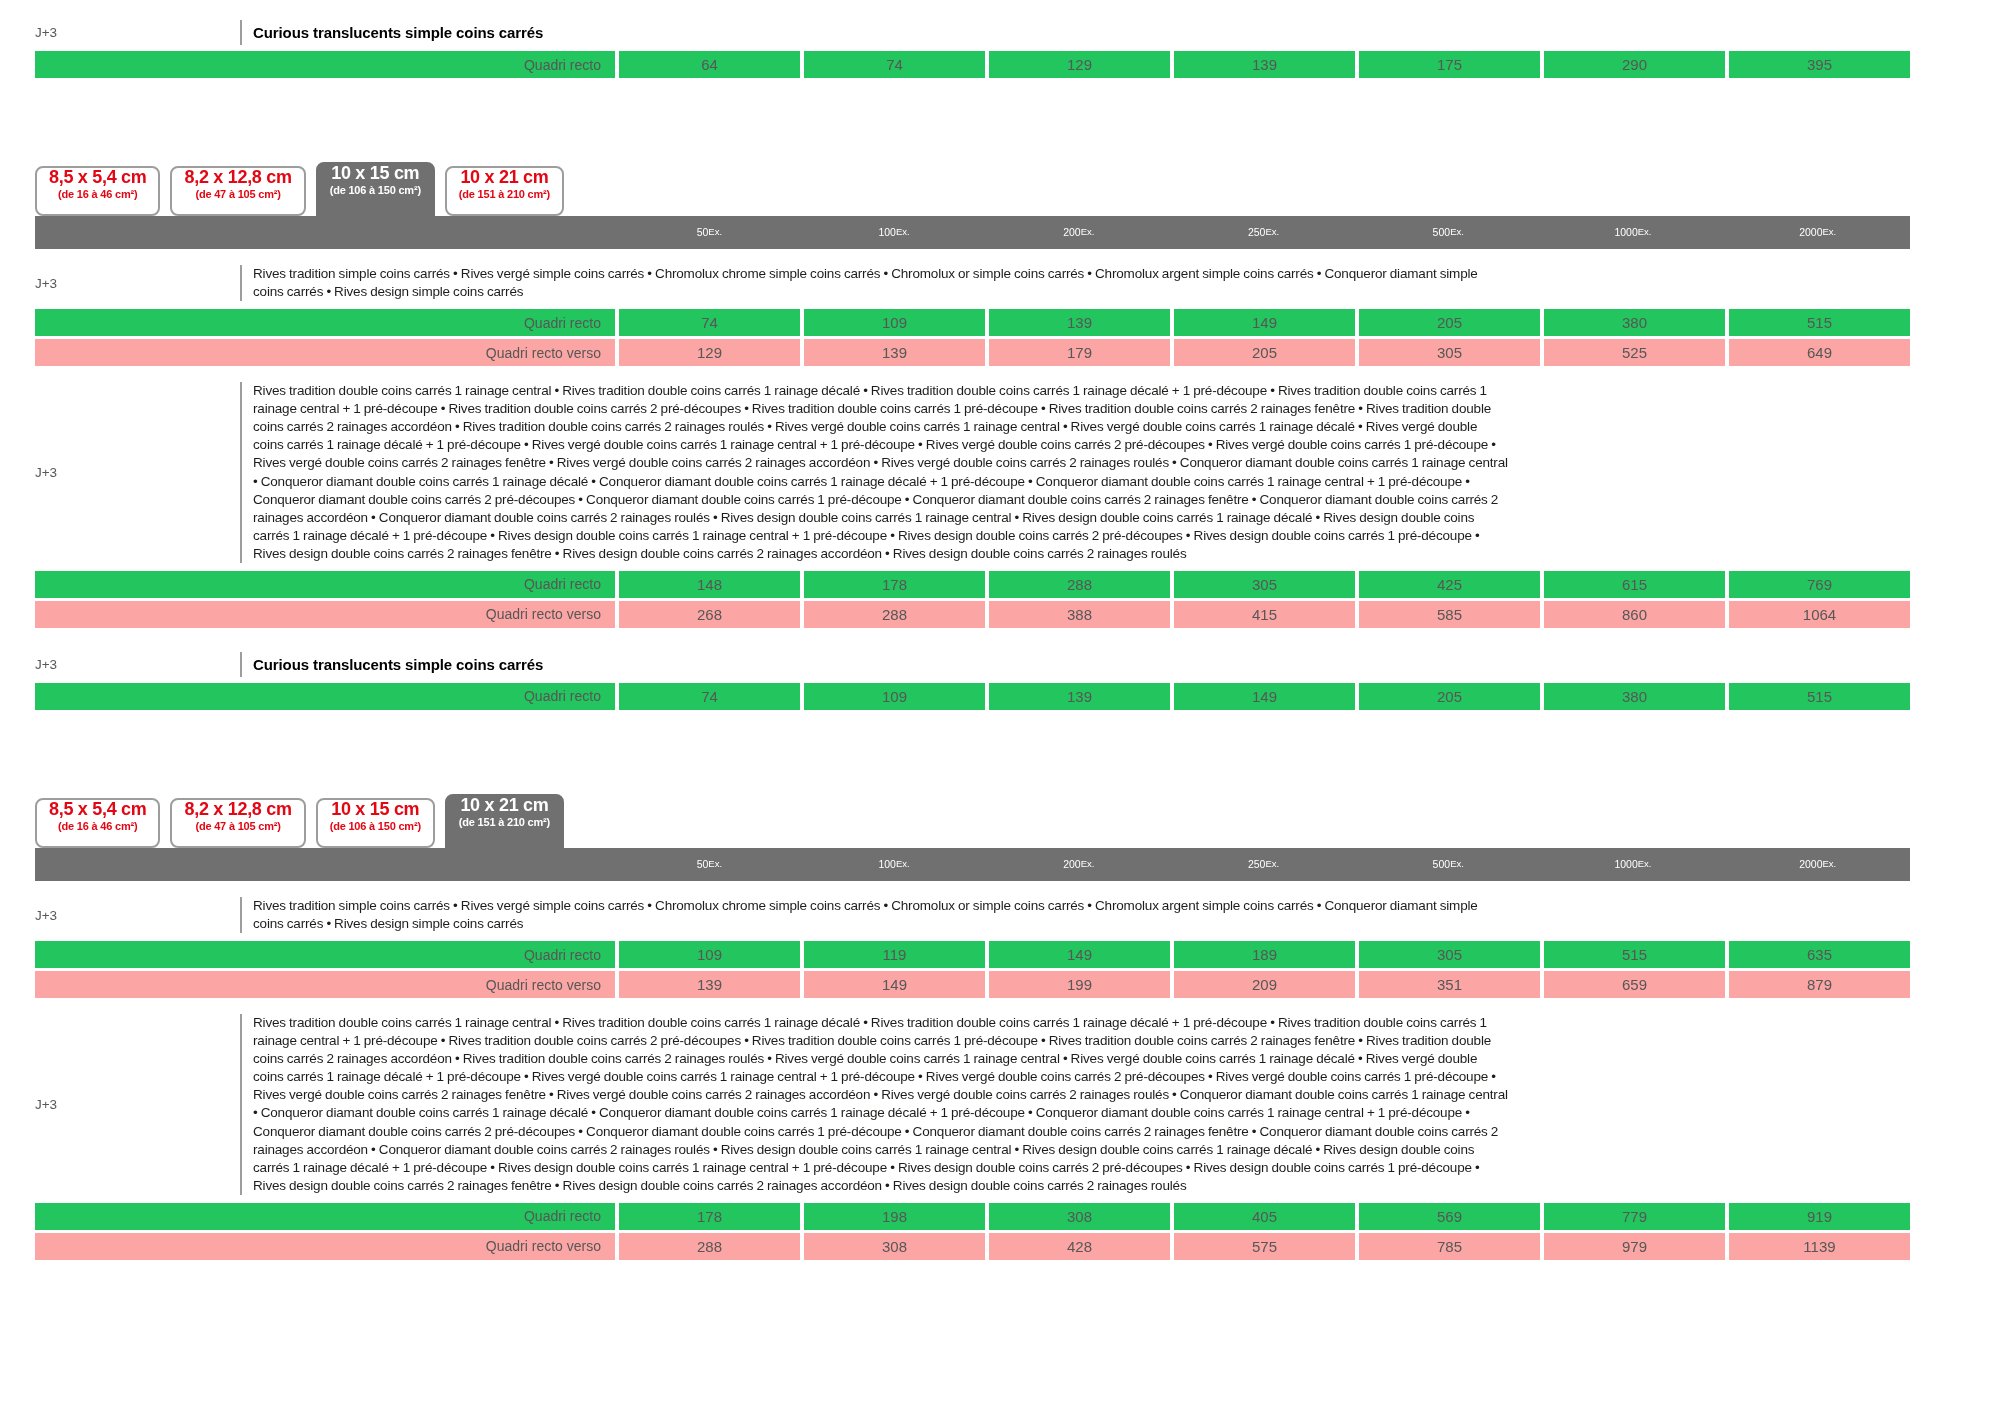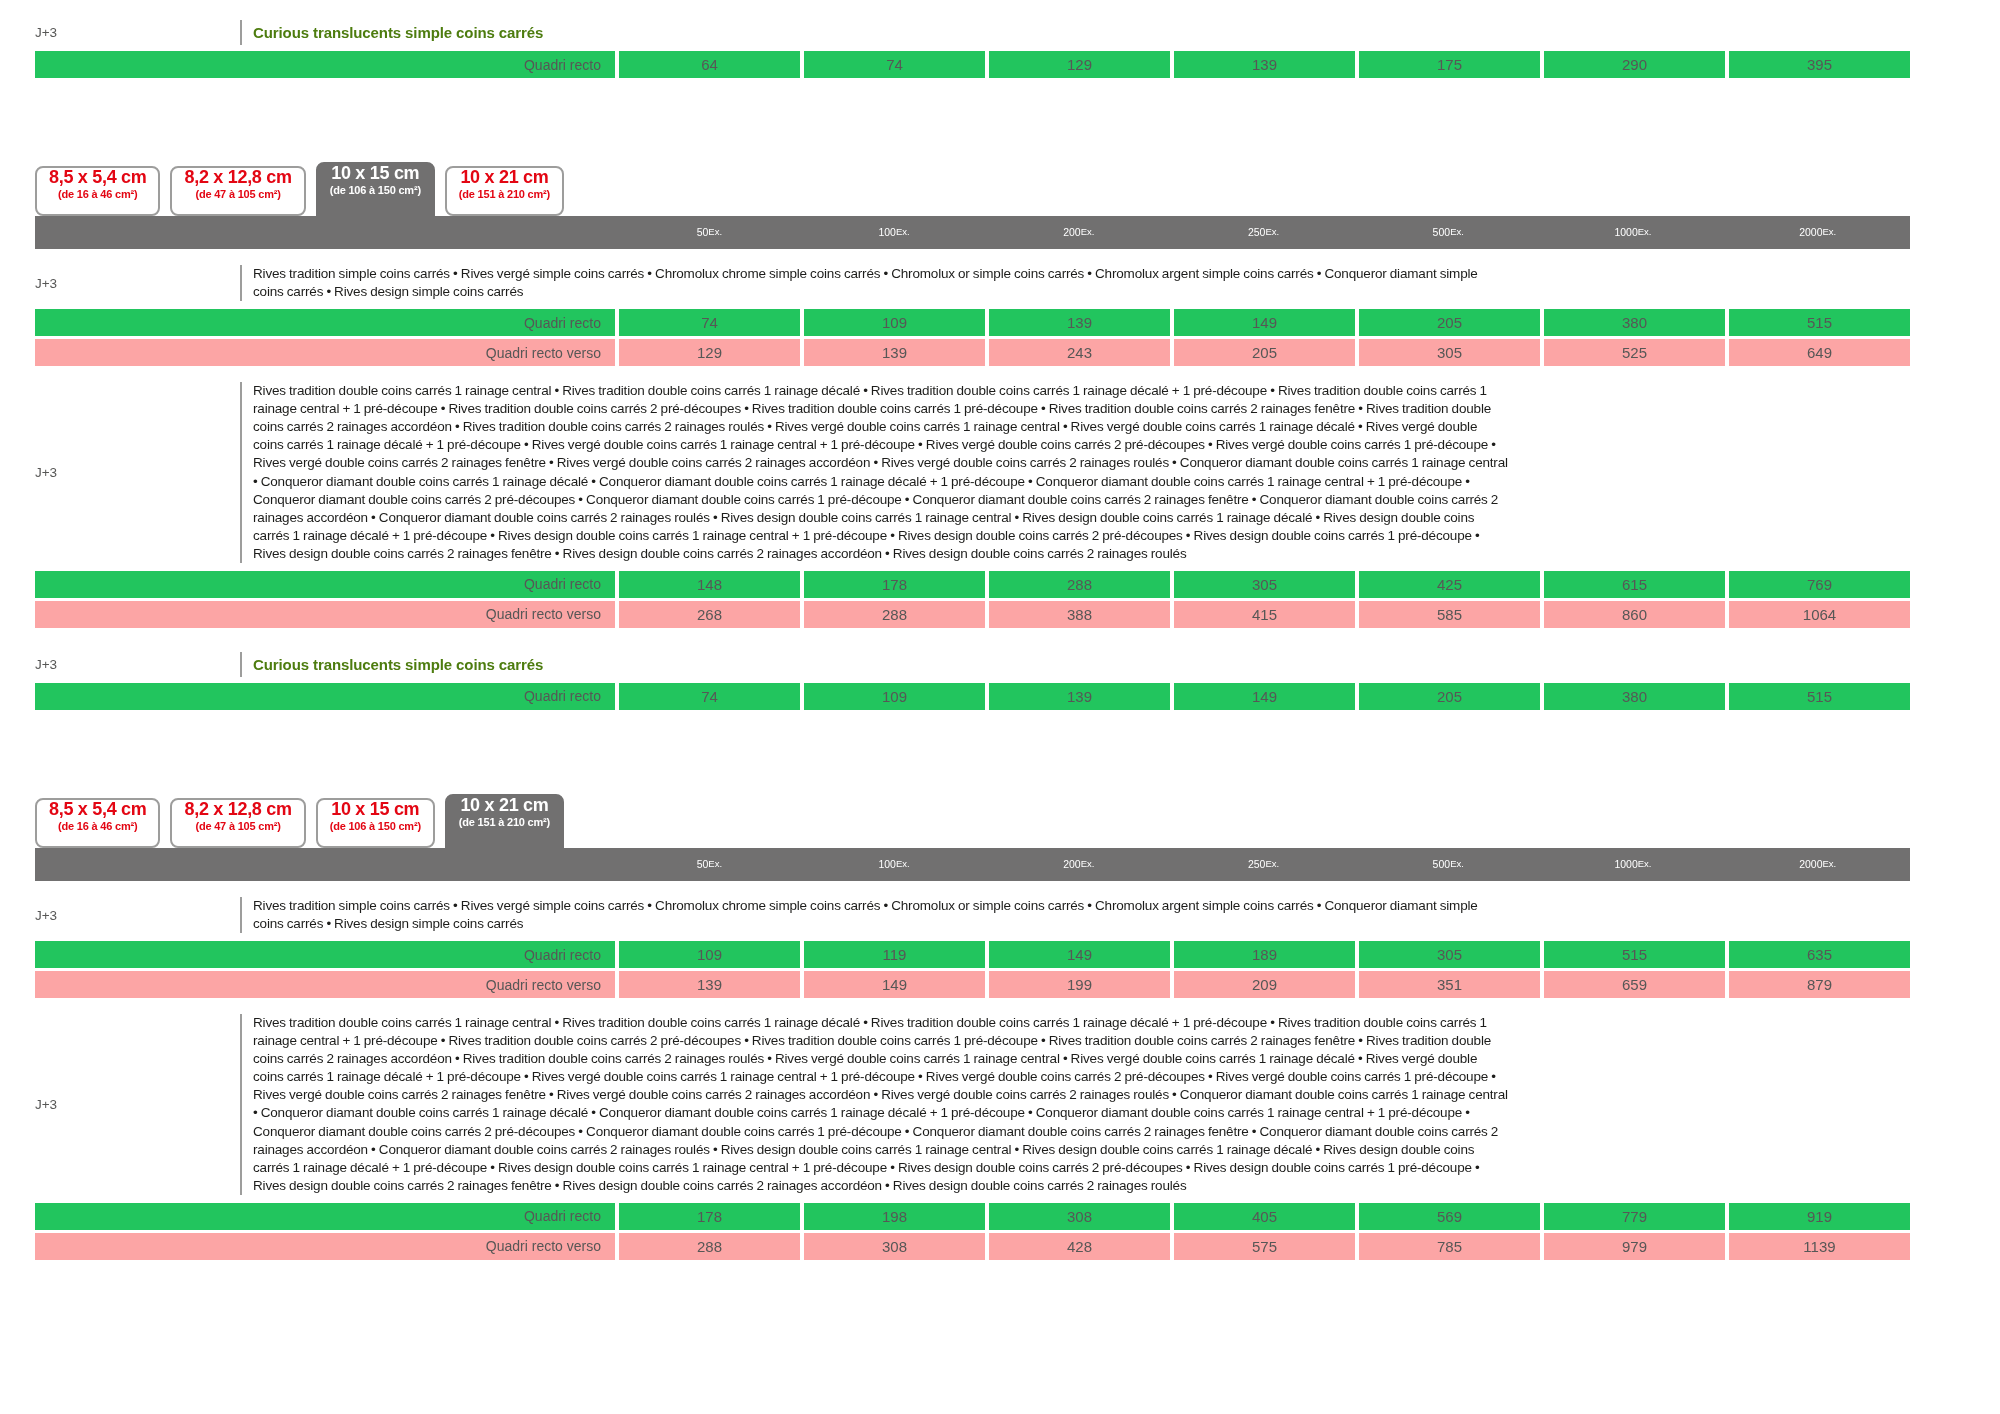--- a/index.html
+++ b/index.html
@@ -13,21 +13,21 @@
   
   .section{display:flex;align-items:center;margin:16px 0 8px 0;}
   .jlabel{flex:0 0 193px;text-align:left;padding-right:12px;font-size:13.5px;color:#575756;letter-spacing:-0.1px;}
   .ptext{
     width:1256px;border-left:2px solid #9d9d9c;padding-left:11px;
     font-size:13.5px;line-height:1.34;color:#1d1d1b;
     letter-spacing:-0.18px;word-spacing:-0.4px;
   }
   .rtext{
     border-left:2px solid #9d9d9c;padding:4px 0 4px 11px;
-    font-size:15px;font-weight:bold;color:#4d7c0f;letter-spacing:-0.1px;
+    font-size:15px;font-weight:bold;color:#000000;letter-spacing:-0.1px;
   }
   .red-section{margin:24px 0 6px 0;}
 
   
   .price-row{display:flex;gap:4px;height:27px;margin-bottom:3px;}
   .row-label{
     flex:0 0 566px;display:flex;align-items:center;justify-content:flex-end;
     padding-right:14px;font-size:14px;color:#575756;
   }
   .cell{flex:1;display:flex;align-items:center;justify-content:center;font-size:15px;color:#575756;}
@@ -148,21 +148,21 @@
     <div class="cell">139</div>
     <div class="cell">149</div>
     <div class="cell">205</div>
     <div class="cell">380</div>
     <div class="cell">515</div>
   </div>
         <div class="price-row row-verso">
     <div class="row-label">Quadri recto verso</div>
     <div class="cell">129</div>
     <div class="cell">139</div>
-    <div class="cell">243</div>
+    <div class="cell">179</div>
     <div class="cell">205</div>
     <div class="cell">305</div>
     <div class="cell">525</div>
     <div class="cell">649</div>
   </div>
         <div class="section">
     <div class="jlabel">J+3</div>
     <div class="ptext">Rives tradition double coins carrés 1 rainage central • Rives tradition double coins carrés 1 rainage décalé • Rives tradition double coins carrés 1 rainage décalé + 1 pré-découpe • Rives tradition double coins carrés 1 rainage central + 1 pré-découpe • Rives tradition double coins carrés 2 pré-découpes • Rives tradition double coins carrés 1 pré-découpe • Rives tradition double coins carrés 2 rainages fenêtre • Rives tradition double coins carrés 2 rainages accordéon • Rives tradition double coins carrés 2 rainages roulés • Rives vergé double coins carrés 1 rainage central • Rives vergé double coins carrés 1 rainage décalé • Rives vergé double coins carrés 1 rainage décalé + 1 pré-découpe • Rives vergé double coins carrés 1 rainage central + 1 pré-découpe • Rives vergé double coins carrés 2 pré-découpes • Rives vergé double coins carrés 1 pré-découpe • Rives vergé double coins carrés 2 rainages fenêtre • Rives vergé double coins carrés 2 rainages accordéon • Rives vergé double coins carrés 2 rainages roulés • Conqueror diamant double coins carrés 1 rainage central • Conqueror diamant double coins carrés 1 rainage décalé • Conqueror diamant double coins carrés 1 rainage décalé + 1 pré-découpe • Conqueror diamant double coins carrés 1 rainage central + 1 pré-découpe • Conqueror diamant double coins carrés 2 pré-découpes • Conqueror diamant double coins carrés 1 pré-découpe • Conqueror diamant double coins carrés 2 rainages fenêtre • Conqueror diamant double coins carrés 2 rainages accordéon • Conqueror diamant double coins carrés 2 rainages roulés • Rives design double coins carrés 1 rainage central • Rives design double coins carrés 1 rainage décalé • Rives design double coins carrés 1 rainage décalé + 1 pré-découpe • Rives design double coins carrés 1 rainage central + 1 pré-découpe • Rives design double coins carrés 2 pré-découpes • Rives design double coins carrés 1 pré-découpe • Rives design double coins carrés 2 rainages fenêtre • Rives design double coins carrés 2 rainages accordéon • Rives design double coins carrés 2 rainages roulés</div>
   </div>
         <div class="price-row row-light">

